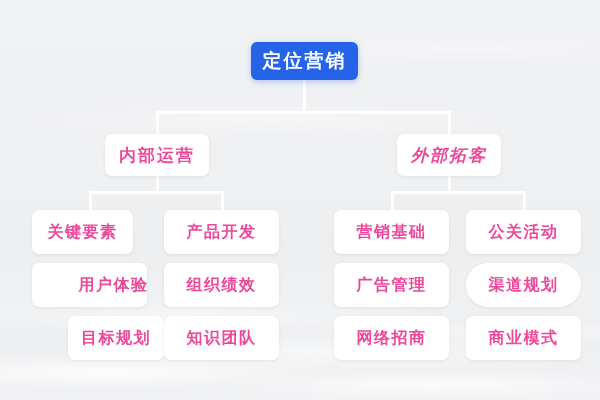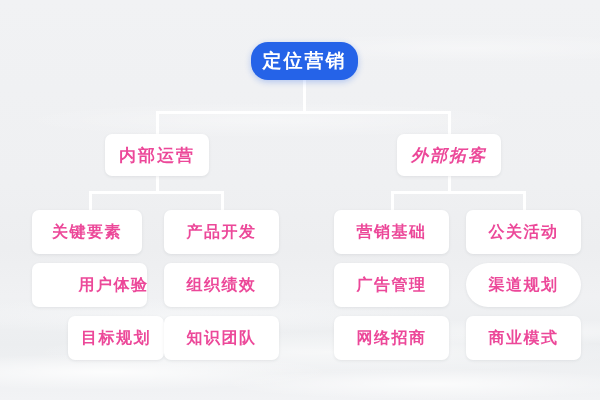--- a/index.html
+++ b/index.html
@@ -61,21 +61,21 @@
     letter-spacing: 1px;
     white-space: nowrap;
     box-shadow: 0 1px 3px rgba(120,125,135,.14);
   }
 
   .node.root {
     background: #2563e8;
     color: #ffffff;
     font-size: 19px;
     letter-spacing: 2px;
-    border-radius: 17px;
+    border-radius: 6px;
     box-shadow: 0 2px 6px rgba(37,99,232,.30);
   }
 
   .node.branch {
     font-size: 17px;
     letter-spacing: 2px;
   }
 
   .node.leaf {
     font-size: 16px;
@@ -106,21 +106,21 @@
   <div class="conn h" style="left:391px; top:191px; width:135px;"></div>
   <div class="conn v" style="left:391px; top:191px; height:20px;"></div>
   <div class="conn v" style="left:523px; top:191px; height:20px;"></div>
 
   <div class="node root" style="left:251px; top:42px; width:107px; height:38px;">定位营销</div>
 
   <div class="node branch" style="left:105px; top:134px; width:104px; height:42px;">内部运营</div>
 
   <div class="node branch" style="left:397px; top:134px; width:104px; height:42px;font-style:italic;">外部拓客</div>
 
-  <div class="node leaf" style="left:32px; top:210px; width:110px; height:44px;">关键要素</div>
+  <div class="node leaf" style="left:32px; top:210px; width:101px; height:44px;">关键要素</div>
   <div class="node leaf" style="left:32px; top:263px; width:115px; height:44px;padding-left:48px;">用户体验</div>
   <div class="node leaf" style="left:32px; top:316px; width:96px; height:44px;margin-left:36px;">目标规划</div>
 
   <div class="node leaf" style="left:164px; top:210px; width:115px; height:44px;">产品开发</div>
   <div class="node leaf" style="left:164px; top:263px; width:115px; height:44px;">组织绩效</div>
   <div class="node leaf" style="left:164px; top:316px; width:115px; height:44px;">知识团队</div>
 
   <div class="node leaf" style="left:334px; top:210px; width:115px; height:44px;">营销基础</div>
   <div class="node leaf" style="left:334px; top:263px; width:115px; height:44px;">广告管理</div>
   <div class="node leaf" style="left:334px; top:316px; width:115px; height:44px;">网络招商</div>

